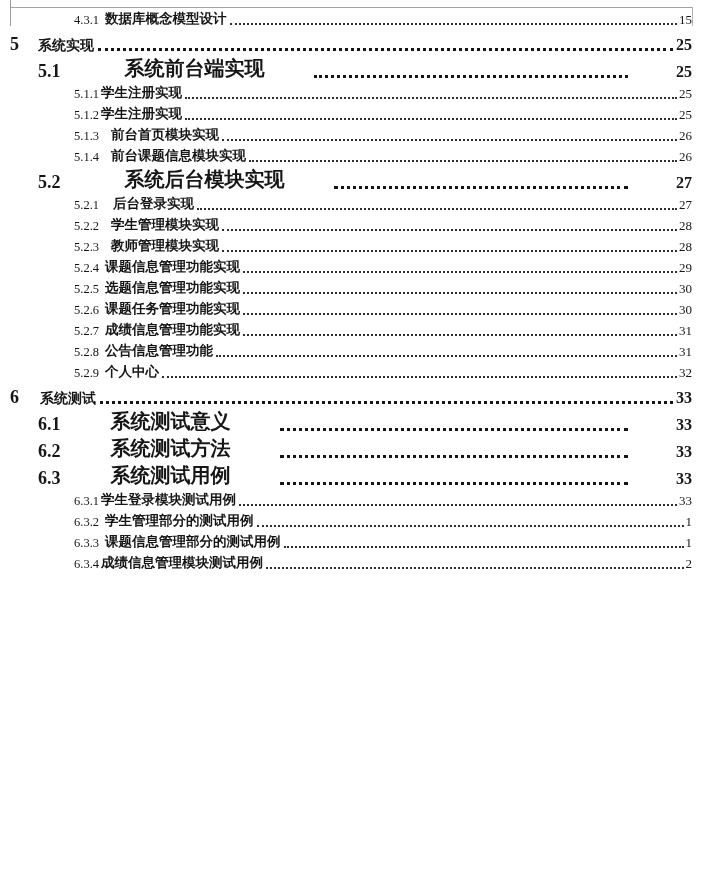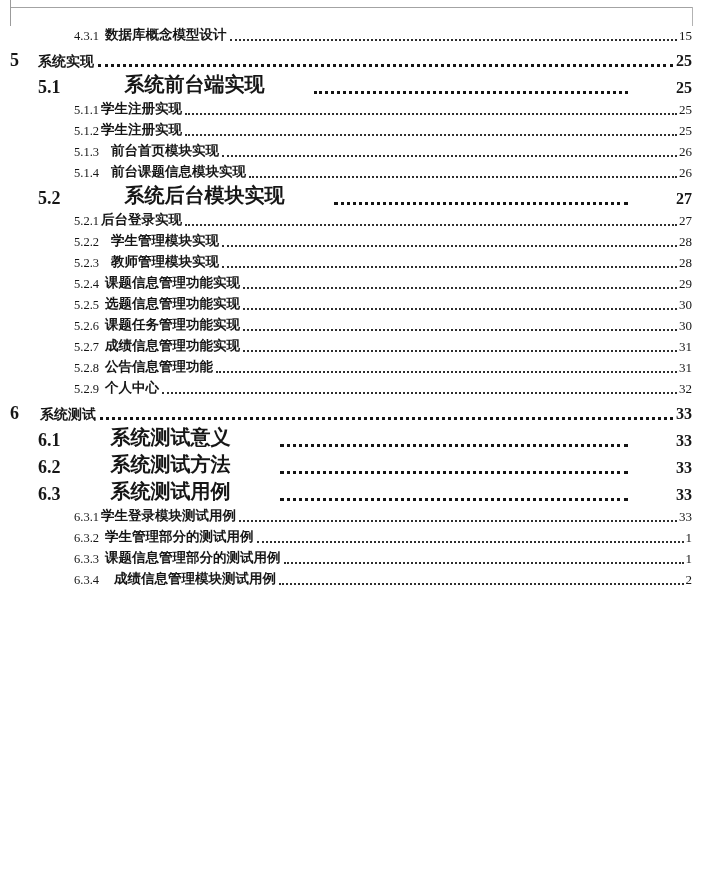--- a/index.html
+++ b/index.html
@@ -7,21 +7,21 @@
     width:703px;height:876px;position:relative;overflow:hidden;
     background:#ffffff;
     font-family:"Liberation Serif","DejaVu Serif",serif;
     color:#161616;
   }
   
   .boundary-h{position:absolute;left:10px;top:7px;width:683px;height:1px;background:#a3a3a3;}
   .boundary-vl{position:absolute;left:10px;top:0;width:1px;height:26px;background:#9b9b9b;}
   .boundary-vr{position:absolute;left:692px;top:7px;width:1px;height:19px;background:#b3b3b3;}
 
-  .toc{position:absolute;left:10px;top:26px;width:682px;}
+  .toc{position:absolute;left:10px;top:10px;width:682px;}
 
   .row{display:flex;align-items:flex-end;}
   .row .num,.row .pagenum{font-family:"Liberation Serif","DejaVu Serif",serif;white-space:nowrap;}
   .row .title{font-family:"DejaVu Serif","Liberation Serif",serif;white-space:nowrap;}
   .leader{flex:1 1 auto;min-width:8px;}
 
   
   .l3{height:21px;padding-left:64px;}
   .l3 .num{font-size:12.5px;padding-bottom:3px;}
   .l3 .title{font-size:13.5px;padding-bottom:3px;font-weight:bold;}
@@ -92,21 +92,21 @@
     <span class="leader"></span>
     <span class="pagenum">26</span>
   </div>
     <div class="row l2">
     <span class="num" style="margin-right: 19px;">5.2</span>
     <span class="title">系统后台模块实现</span>
     <span class="leader"></span>
     <span class="pagenum">27</span>
   </div>
     <div class="row l3">
-    <span class="num" style="margin-right: 2px;">5.2.1</span>
+    <span class="num" style="margin-right: 14px;">5.2.1</span>
     <span class="title">后台登录实现</span>
     <span class="leader"></span>
     <span class="pagenum">27</span>
   </div>
     <div class="row l3">
     <span class="num" style="margin-right: 12px;">5.2.2</span>
     <span class="title">学生管理模块实现</span>
     <span class="leader"></span>
     <span class="pagenum">28</span>
   </div>
@@ -188,18 +188,18 @@
     <span class="leader"></span>
     <span class="pagenum">1</span>
   </div>
     <div class="row l3">
     <span class="num" style="margin-right: 6px;">6.3.3</span>
     <span class="title">课题信息管理部分的测试用例</span>
     <span class="leader"></span>
     <span class="pagenum">1</span>
   </div>
     <div class="row l3">
-    <span class="num" style="margin-right: 15px;">6.3.4</span>
+    <span class="num" style="margin-right: 2px;">6.3.4</span>
     <span class="title">成绩信息管理模块测试用例</span>
     <span class="leader"></span>
     <span class="pagenum">2</span>
   </div>
   </div>
 
 </body></html>

